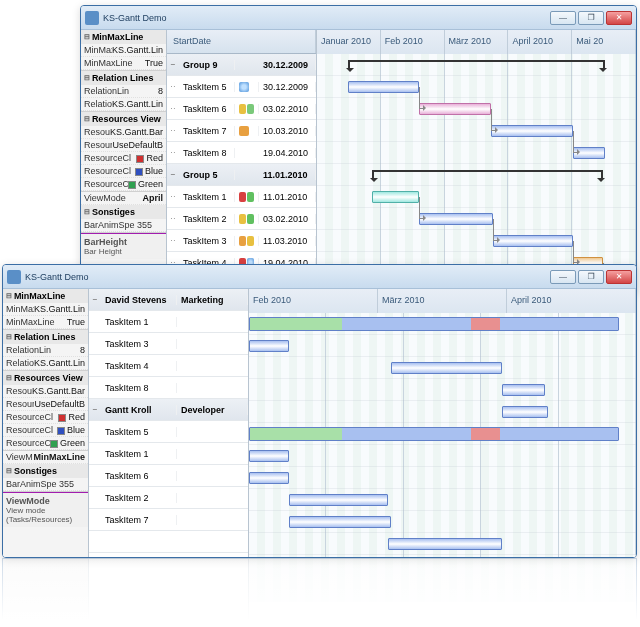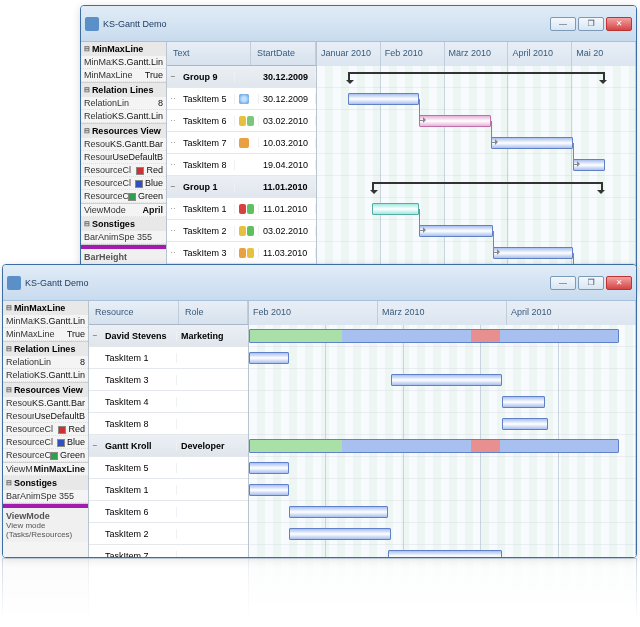--- a/index.html
+++ b/index.html
@@ -1,33 +1,33 @@
 <!DOCTYPE html>
 <html><head>
 <meta charset="utf-8">
 <style>
 *{box-sizing:border-box;margin:0;padding:0;font-family:Tahoma,Arial,sans-serif;font-size:9px}
 body{background:#fff;width:640px;height:627px;position:relative;overflow:hidden}
 .window{position:absolute;border:1px solid #3b6ea5;border-radius:4px;background:#e8f0f8;box-shadow:0 2px 8px rgba(0,0,0,.15);overflow:hidden}
-.titlebar{height:36px;background:linear-gradient(#e1ecf7,#c8dbee);display:flex;align-items:center;padding:0 4px;border-bottom:1px solid #a8c0d8}
+.titlebar{height:24px;background:linear-gradient(#e1ecf7,#c8dbee);display:flex;align-items:center;padding:0 4px;border-bottom:1px solid #a8c0d8}
 .titlebar .icon{width:14px;height:14px;background:#5a8fc7;border-radius:2px;margin-right:4px}
 .titlebar .title{flex:1;color:#1a3a5c;font-weight:400}
 .winbtns{display:flex;gap:2px}
 .winbtn{width:26px;height:14px;border:1px solid #7a9ab8;border-radius:2px;background:linear-gradient(#f4f8fc,#d8e6f2);display:flex;align-items:center;justify-content:center;font-size:8px;color:#345}
 .winbtn.close{background:linear-gradient(#f5a0a0,#d34545);color:#fff;border-color:#b33}
 .body{display:flex;height:calc(100% - 24px);background:#fff}
 .proppanel{width:86px;background:#f4f4f4;border-right:1px solid #b8c4d0;overflow:hidden;font-size:8px}
 .pgroup{border-bottom:1px solid #d0d0d0}
 .pghead{background:#e8e8e8;padding:2px 3px;font-weight:bold;display:flex;align-items:center;gap:2px}
 .pghead::before{content:"⊟";font-size:7px;color:#666}
 .prow{display:flex;padding:1px 3px;border-bottom:1px dotted #e0e0e0}
 .prow .k{flex:1;color:#333;overflow:hidden;white-space:nowrap}
 .prow .v{color:#111;overflow:hidden;white-space:nowrap}
 .swatch{width:8px;height:8px;display:inline-block;border:1px solid #888;margin-right:2px;vertical-align:middle}
-.desc{padding:3px;background:#f0f0f0;border-top:4px solid #a21caf;font-size:8px;color:#555}
+.desc{padding:3px;background:#f0f0f0;border-top:1px solid #a21caf;font-size:8px;color:#555}
 .grid{width:150px;background:#fff;border-right:1px solid #b8c4d0}
 .ghead{height:24px;display:flex;background:linear-gradient(#e8eef6,#d6e2ee);border-bottom:1px solid #a8b8c8}
 .ghead .col{padding:6px 6px;border-right:1px solid #c0cdda;color:#3a5a7a}
 .grow{height:22px;display:flex;align-items:center;border-bottom:1px solid #e4e8ec;background:#fff}
 .grow.group{background:linear-gradient(#ecf0f5,#e0e6ed);font-weight:bold}
 .grow .c{padding:0 4px;border-right:1px solid #eef0f2;overflow:hidden;white-space:nowrap}
 .grow .exp{width:12px;text-align:center;color:#888;font-size:8px}
 .grow .iconcell{display:flex;gap:1px;align-items:center}
 .mini{width:10px;height:10px;border-radius:2px}
 .ic-disc{background:radial-gradient(#bfe0ff 30%,#4a90d8)}
@@ -122,21 +122,20 @@
         <div class="pgroup">
           <div class="pghead">Sonstiges</div>
           <div class="prow">
             <span class="k">BarAnimSpe 355</span>
           </div>
         </div>
         <div class="desc"><b>BarHeight</b><br>Bar Height</div>
       </div>
     <div class="grid">
       <div class="ghead">
-        <div class="col" style="width:84px">Text</div>
         <div class="col" style="flex:1">StartDate</div>
       </div>
       <div id="gridT">
           <div class="grow group">
             <span class="exp">−</span>
             <span class="c" style="width:56px">Group 9</span>
             <span class="c iconcell" style="width:24px"></span>
             <span class="c" style="flex:1">30.12.2009</span>
           </div>
           <div class="grow">
@@ -165,21 +164,21 @@
             <span class="c" style="flex:1">10.03.2010</span>
           </div>
           <div class="grow">
             <span class="exp">··</span>
             <span class="c" style="width:56px">TaskItem 8</span>
             <span class="c iconcell" style="width:24px"></span>
             <span class="c" style="flex:1">19.04.2010</span>
           </div>
           <div class="grow group">
             <span class="exp">−</span>
-            <span class="c" style="width:56px">Group 1</span>
+            <span class="c" style="width:56px">Group 5</span>
             <span class="c iconcell" style="width:24px"></span>
             <span class="c" style="flex:1">11.01.2010</span>
           </div>
           <div class="grow">
             <span class="exp">··</span>
             <span class="c" style="width:56px">TaskItem 1</span>
             <span class="c iconcell" style="width:24px">
               <span class="mini ic-flag"></span>
               <span class="mini ic-play"></span>
             </span>
@@ -347,24 +346,20 @@
         </div>
         <div class="pgroup">
           <div class="pghead">Sonstiges</div>
           <div class="prow">
             <span class="k">BarAnimSpe 355</span>
           </div>
         </div>
         <div class="desc"><b>ViewMode</b><br>View mode (Tasks/Resources)</div>
       </div>
     <div class="grid" style="width:160px">
-      <div class="ghead">
-        <div class="col" style="width:90px">Resource</div>
-        <div class="col" style="flex:1">Role</div>
-      </div>
       <div id="gridB">
           <div class="grow group">
             <span class="exp">−</span>
             <span class="c" style="width:76px">David Stevens</span>
             <span class="c" style="flex:1">Marketing</span>
           </div>
           <div class="grow">
             <span class="exp"></span>
             <span class="c" style="width:76px">TaskItem 1</span>
             <span class="c" style="flex:1"></span>

